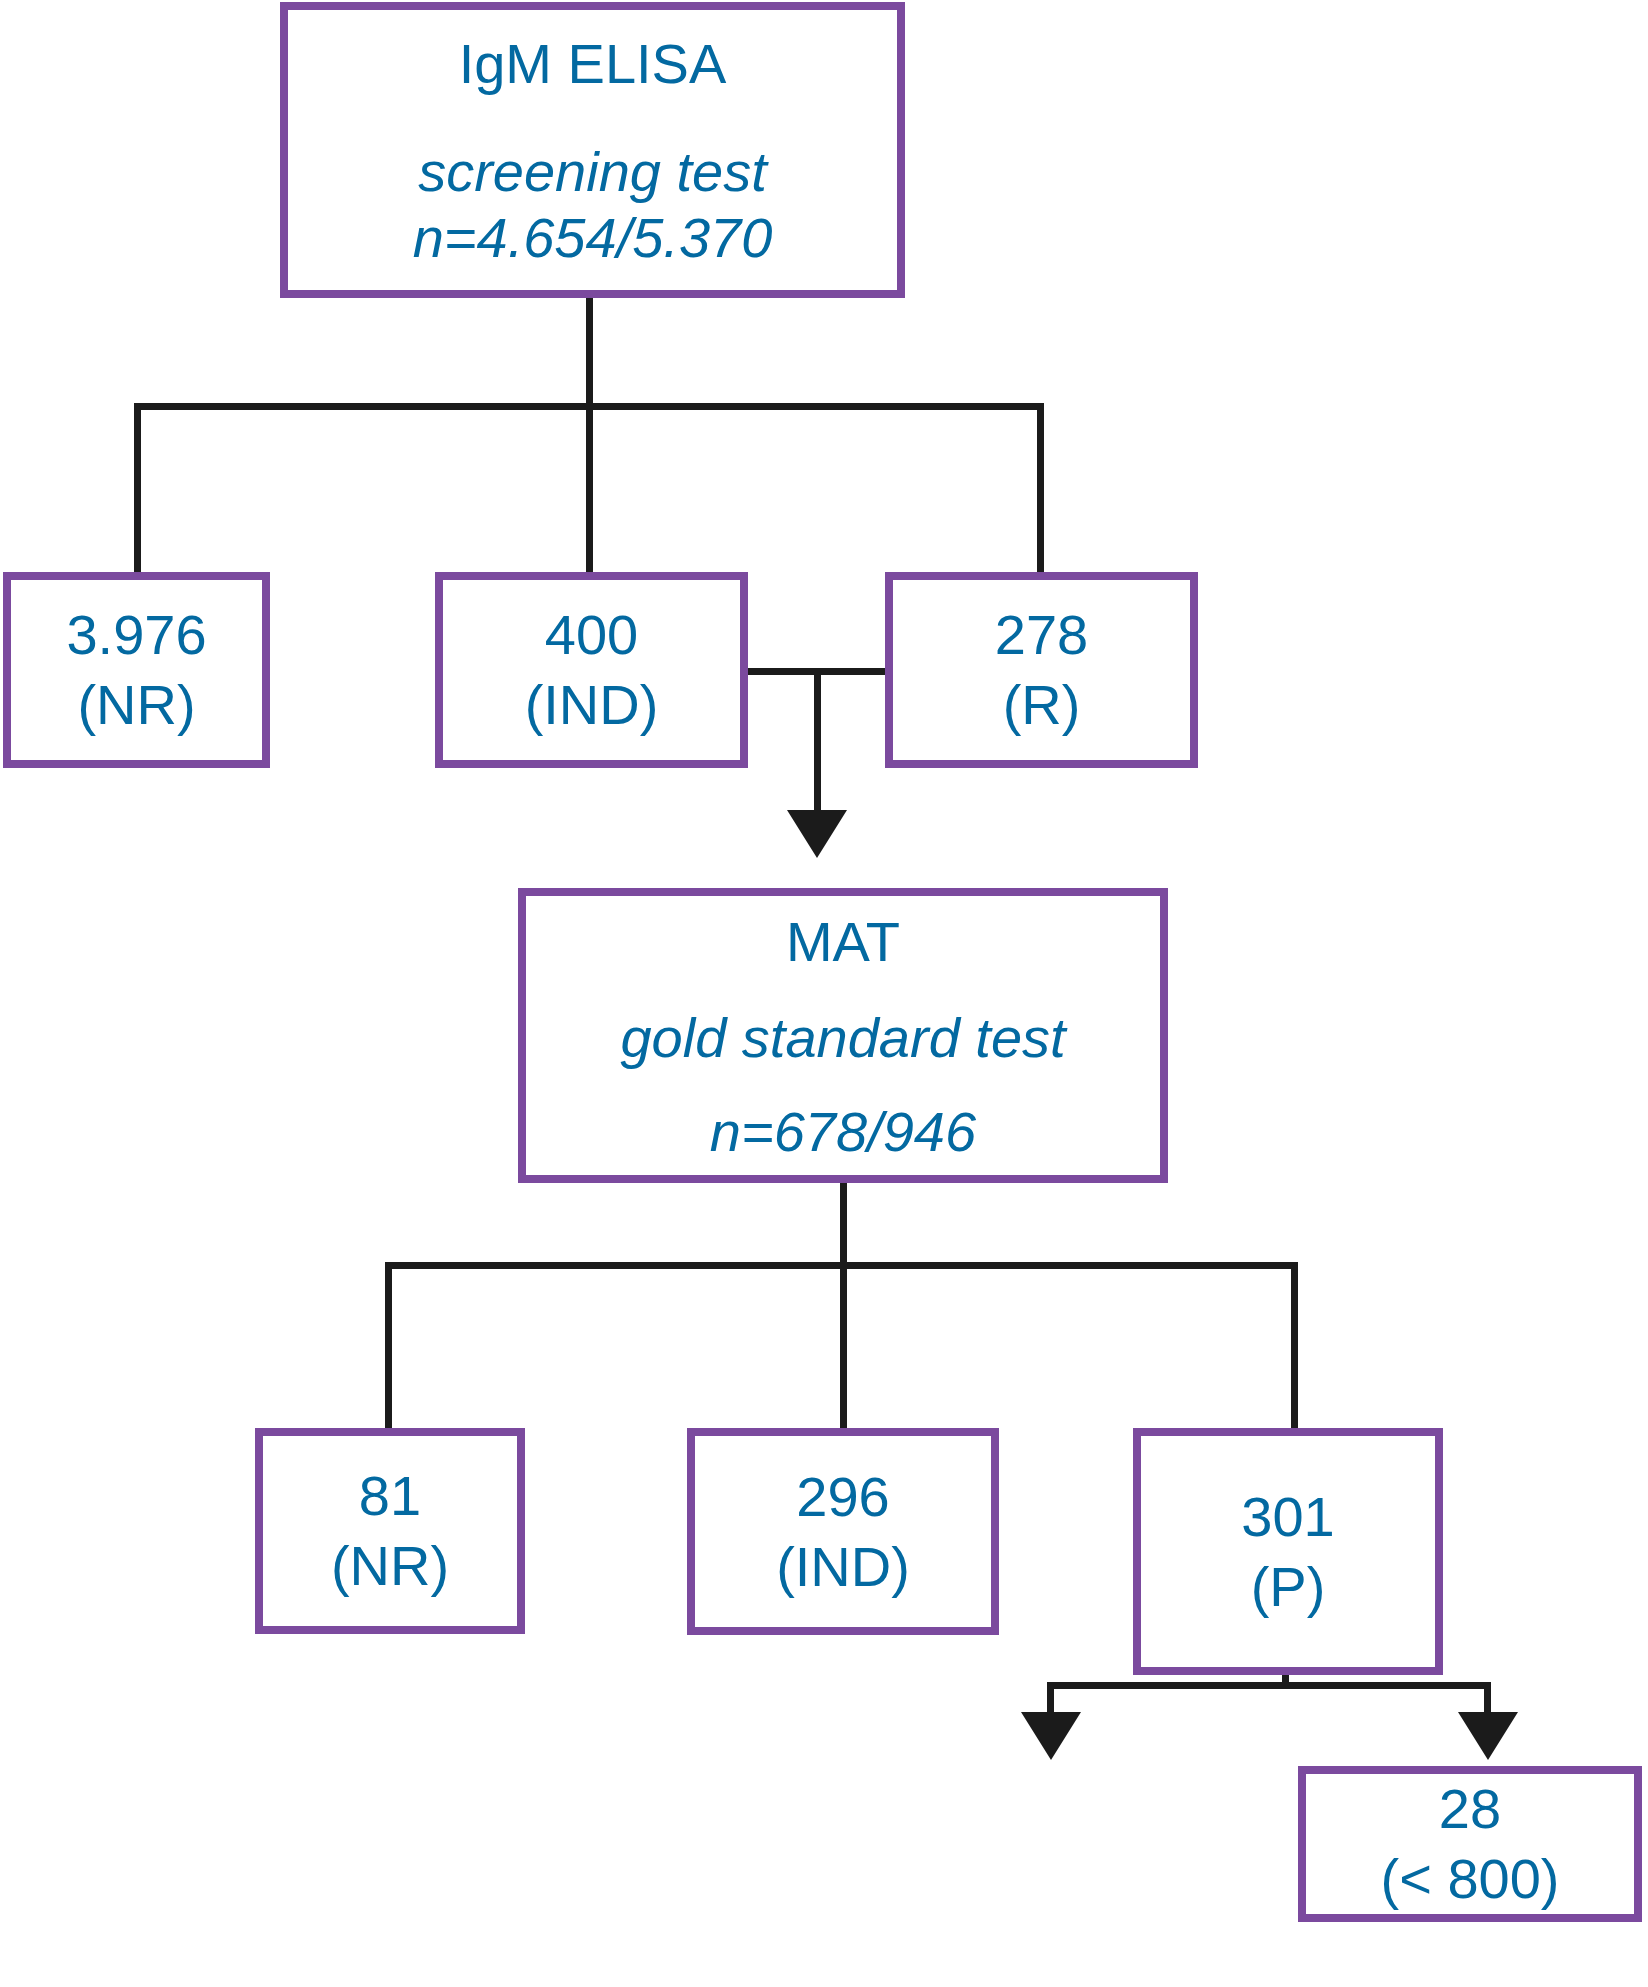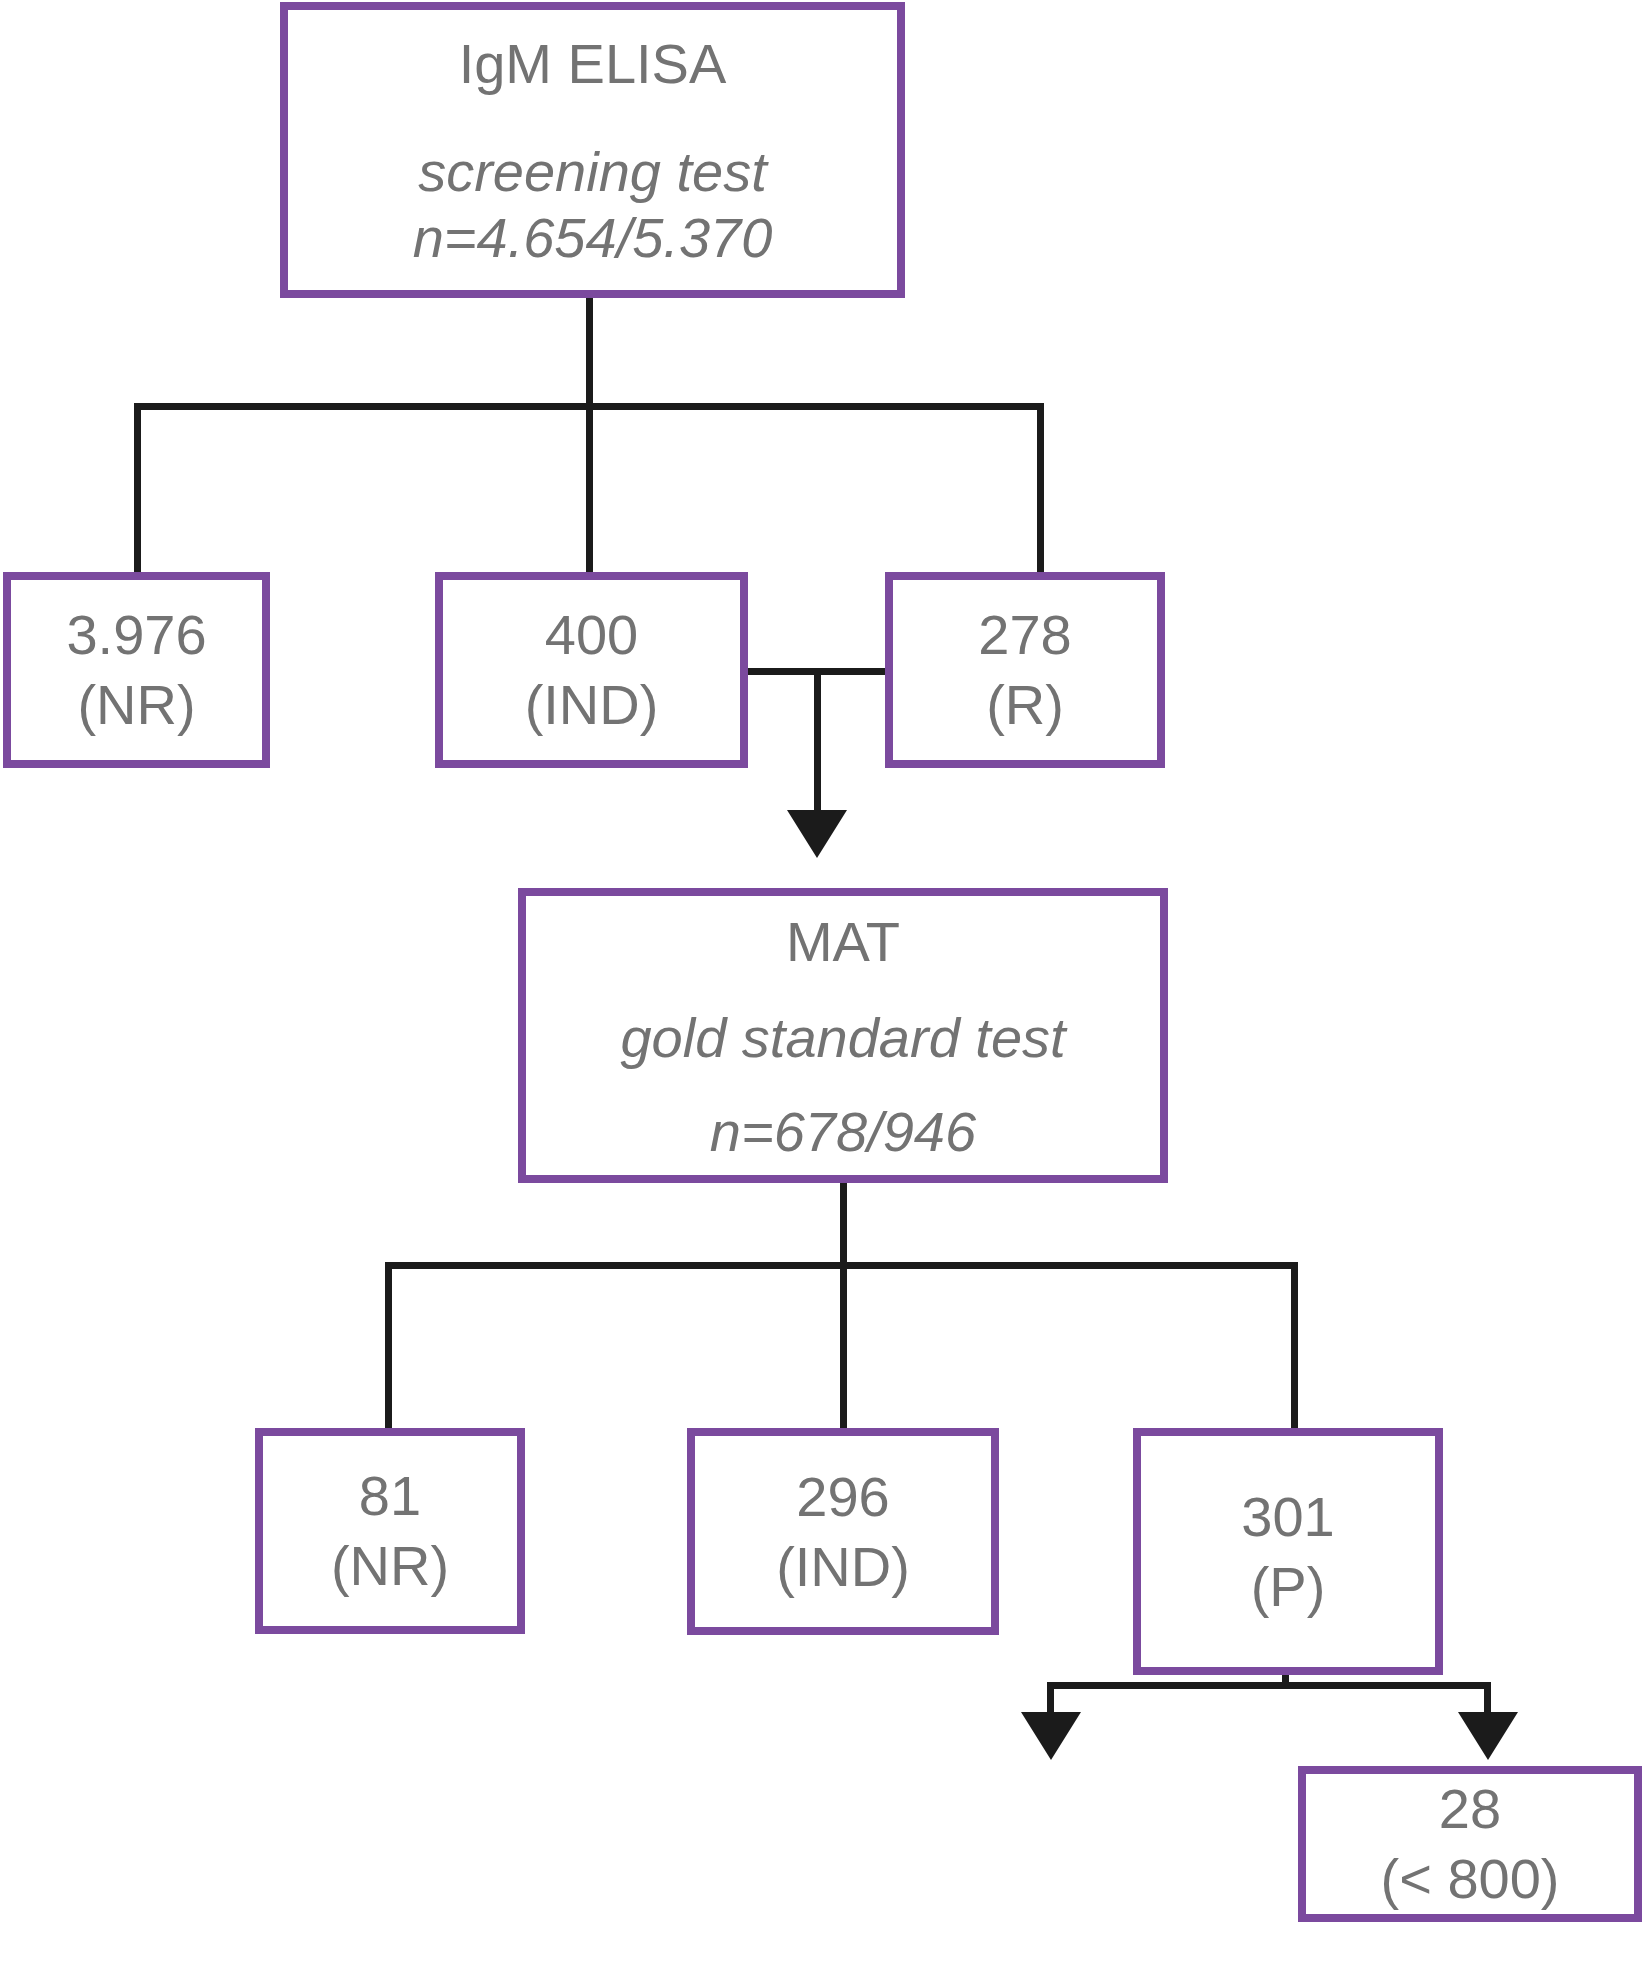--- a/index.html
+++ b/index.html
@@ -16,37 +16,37 @@
     box-sizing:border-box;
     border:8px solid #7b4a9e;
     background:#ffffff;
     display:flex;
     flex-direction:column;
     align-items:center;
     justify-content:center;
     text-align:center;
     font-size:56px;
     line-height:70px;
-    color:#737373;
+    color:#0369a1;
   }
   .node .ital{font-style:italic;line-height:66px;}
   .node .gap{height:40px;}
   .line{position:absolute;background:#1b1b1b;}
   .arrowhead{
     position:absolute;
     width:0;height:0;
     border-left:30px solid transparent;
     border-right:30px solid transparent;
     border-top:48px solid #1b1b1b;
   }
   
   #box-igm   {left:280px; top:2px;    width:625px; height:296px;}
   #box-nr    {left:3px;   top:572px;  width:267px; height:196px;}
   #box-ind   {left:435px; top:572px;  width:313px; height:196px;}
-  #box-r     {left:885px; top:572px;  width:280px; height:196px;}
+  #box-r     {left:885px; top:572px;  width:313px; height:196px;}
   #box-mat   {left:518px; top:888px;  width:650px; height:295px;gap:28px;}
   #box-nr81  {left:255px; top:1428px; width:270px; height:206px;}
   #box-ind296{left:687px; top:1428px; width:312px; height:207px;}
   #box-p301  {left:1133px;top:1428px; width:310px; height:247px;}
   #box-273   {left:897px; top:1766px; width:323px; height:216px;}
   #box-28    {left:1298px;top:1766px; width:344px; height:156px;}
 </style>
 </head>
 <body>
 

